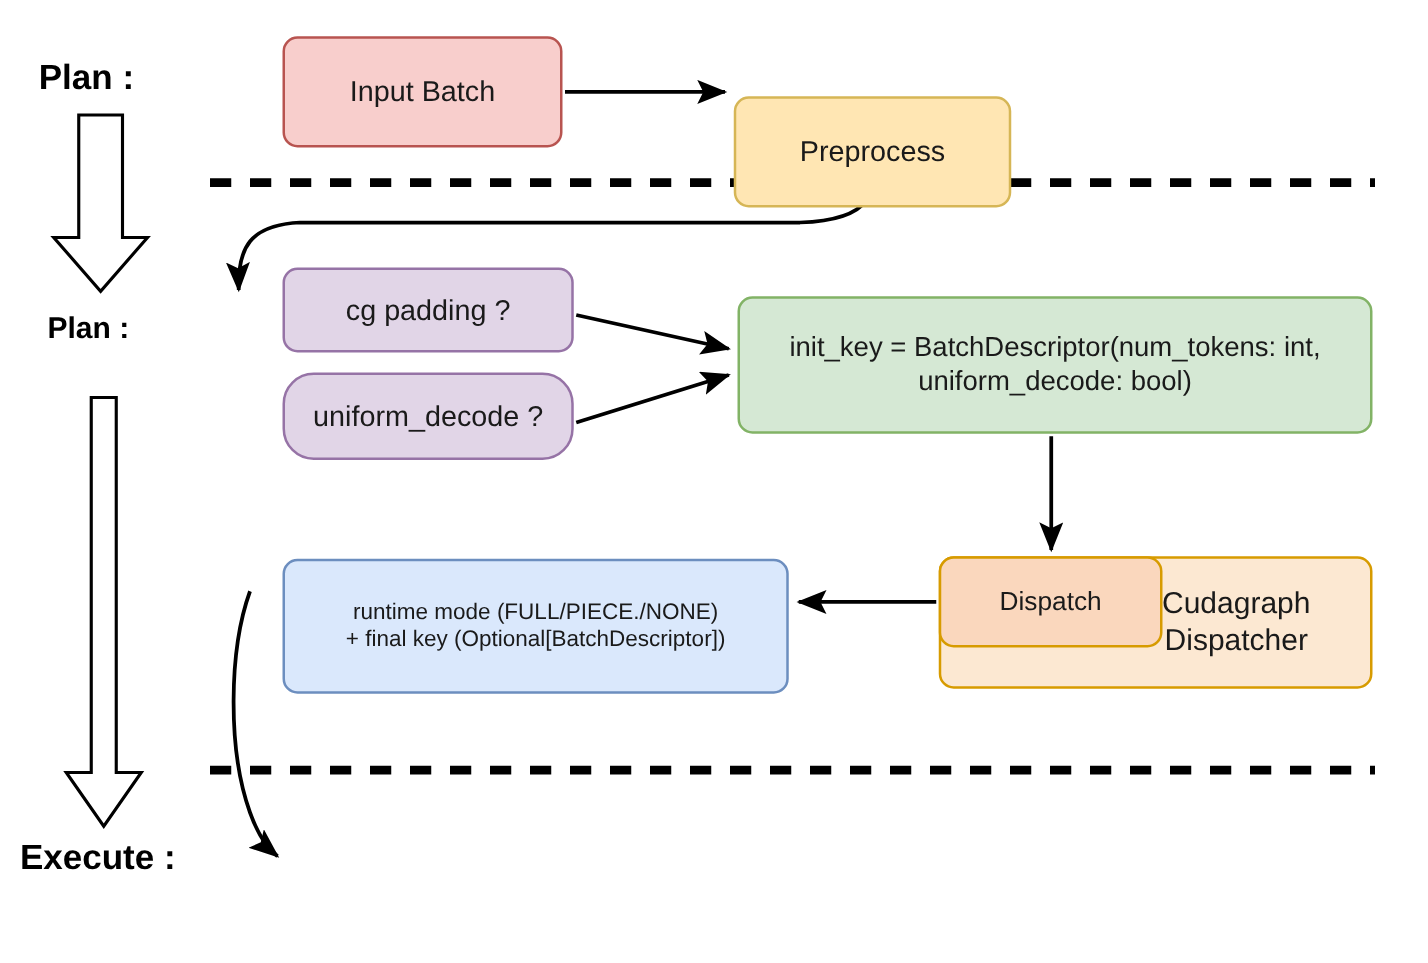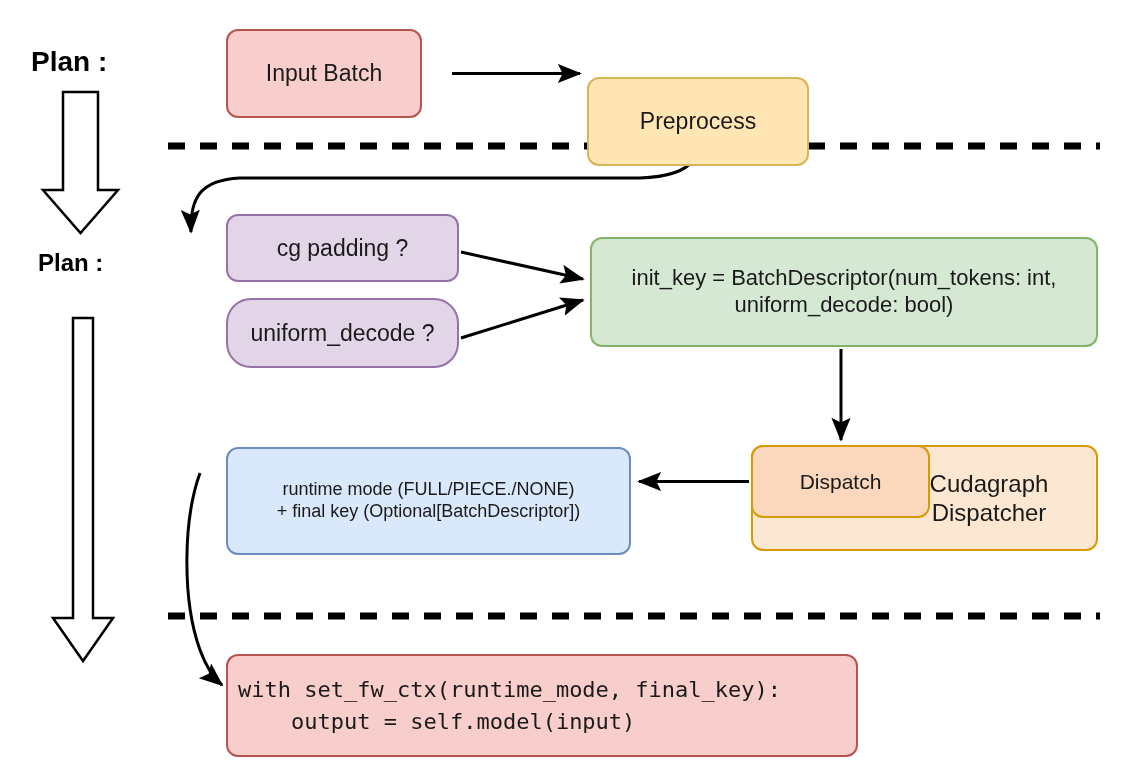--- a/index.html
+++ b/index.html
@@ -36,21 +36,21 @@
     line-height: 1.22;
   }
   .stage-label {
     position: absolute;
     font-weight: bold;
     color: #000000;
     white-space: nowrap;
   }
 
   
-  #n-input-batch   { left:226px; top:29px;  width:196px; height:89px;  font-size:23px; }
+  #n-input-batch   { left:226px; top:29px;  width:224px; height:89px;  font-size:23px; }
   #n-preprocess    { left:587px; top:29px;  width:222px; height:89px;  font-size:23px; }
   #n-cg-padding    { left:226px; top:214px; width:233px; height:68px;  font-size:23px; }
   #n-uniform-dec   { left:226px; top:298px; width:233px; height:70px;  font-size:23px; }
   #n-init-key      { left:590px; top:237px; width:508px; height:110px; font-size:22px; padding:16px 10px; }
   #n-cudagraph     { left:751px; top:445px; width:347px; height:106px; font-size:24px; }
   #n-cudagraph .cg-text { position:absolute; right:22px; top:50%; transform:translateY(-50%); width:170px; }
   #n-dispatch      { left:751px; top:445px; width:179px; height:73px;  font-size:21px; }
   #n-runtime-mode  { left:226px; top:447px; width:405px; height:108px; font-size:18px; }
   #n-exec-code     { left:226px; top:654px; width:632px; height:103px; }
 
@@ -99,20 +99,21 @@
     <line x1="168" y1="146" x2="1100" y2="146" stroke="#000000" stroke-width="7" stroke-dasharray="17 15"></line>
     <line x1="168" y1="616" x2="1100" y2="616" stroke="#000000" stroke-width="7" stroke-dasharray="17 15"></line>
 
     <path d="M63,92 L98,92 L98,190 L118,190 L80.5,233 L43,190 L63,190 Z" fill="#ffffff" stroke="#000000" stroke-width="2.5" stroke-linejoin="miter"></path>
 
     <path d="M73,318 L93,318 L93,618 L113,618 L83,661 L53,618 L73,618 Z" fill="#ffffff" stroke="#000000" stroke-width="2.5" stroke-linejoin="miter"></path>
   </svg>
 
   <div class="stage-label" id="lbl-input">Plan :</div>
   <div class="stage-label" id="lbl-plan">Plan :</div>
+  <div class="stage-label" id="lbl-execute">Execute :</div>
 
   <div class="node" id="n-input-batch" style="background-color: rgb(248, 206, 204); border-color: rgb(184, 84, 80);">
     <span>Input Batch</span>
   </div>
 
   <div class="node" id="n-preprocess" style="background-color: rgb(255, 230, 179); border-color: rgb(214, 182, 86); margin-top: 48px;">
     <span>Preprocess</span>
   </div>
 
   <div class="node" id="n-cg-padding" style="background-color: rgb(225, 213, 231); border-color: rgb(150, 115, 166);">
@@ -141,18 +142,14 @@
     <span>Dispatch</span>
   </div>
 
   <div class="node" id="n-runtime-mode" style="background-color: rgb(218, 232, 252); border-color: rgb(108, 142, 191);">
     <div>
       <div>runtime mode (FULL/PIECE./NONE)</div>
       <div>+ final key (Optional[BatchDescriptor])</div>
     </div>
   </div>
 
-  <div class="node" id="n-exec-code" style="background-color: rgb(248, 206, 204); border-color: rgb(184, 84, 80);">
-    <div class="code-block">with set_fw_ctx(runtime_mode, final_key):
-    output = self.model(input)</div>
-  </div>
 
 </div>
 
 </body></html>

